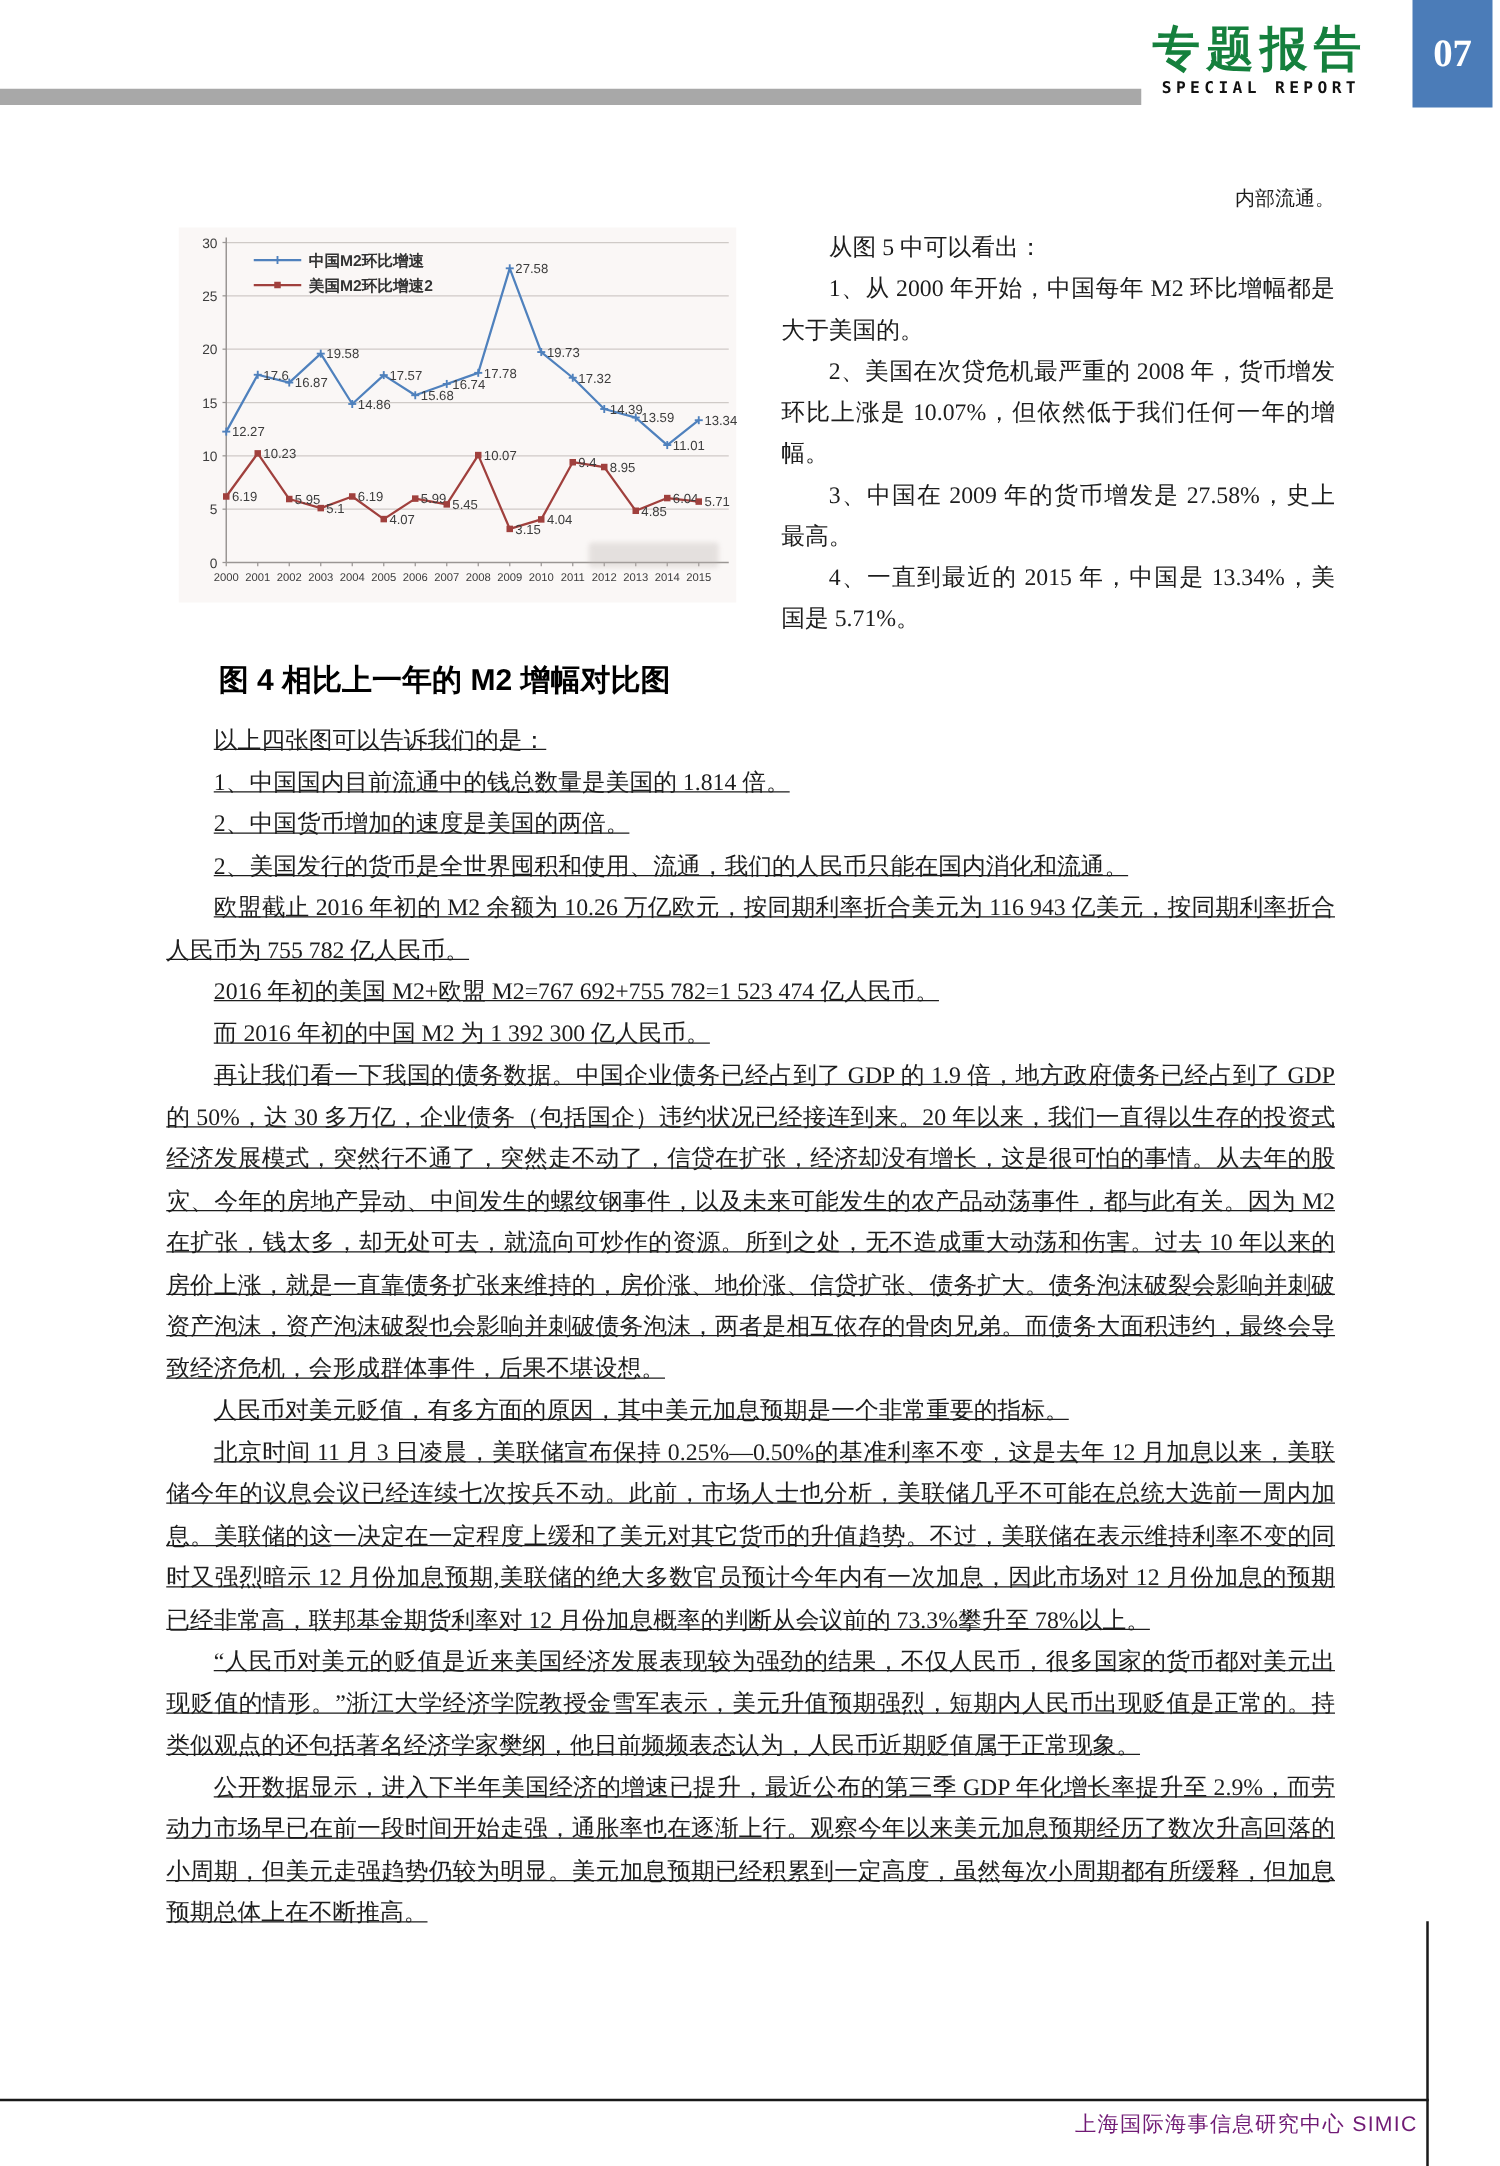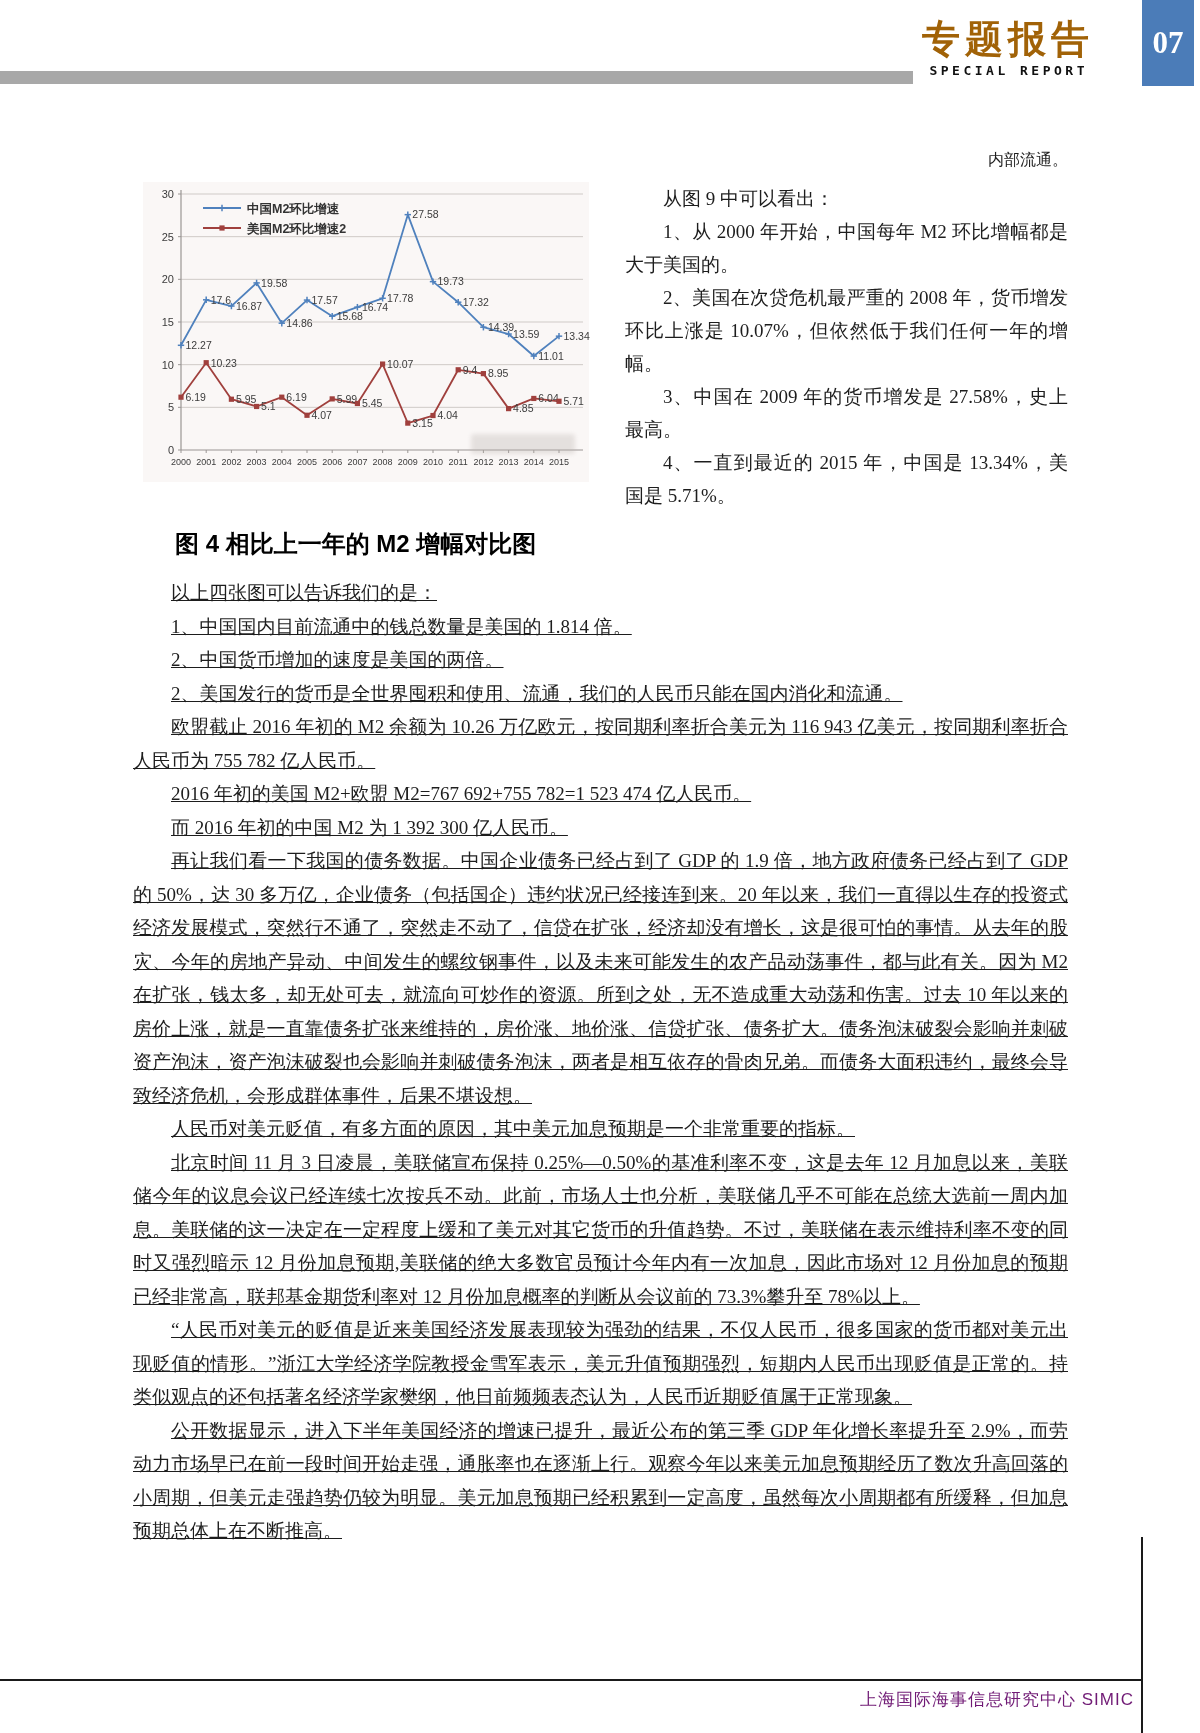--- a/index.html
+++ b/index.html
@@ -2,24 +2,24 @@
 <html><head>
 <meta charset="utf-8">
 <style>
   html,body{margin:0;padding:0;background:#e8e8e8;}
   .page{position:relative;width:1200px;height:1733px;background:#ffffff;margin:0 auto;overflow:hidden;
         font-family:"Liberation Serif","DejaVu Serif",serif;color:#1d1d1d;}
 
   
   .gray-bar{position:absolute;left:0;top:71px;width:913px;height:13px;background:#a8a8a8;}
   .title-cn{position:absolute;top:14px;right:106px;font-family:"Liberation Sans","DejaVu Sans",sans-serif;
-            font-weight:700;font-size:38px;letter-spacing:5px;color:#a16207;white-space:nowrap;}
+            font-weight:700;font-size:38px;letter-spacing:5px;color:#15803d;white-space:nowrap;}
   .title-en{position:absolute;top:63px;right:112px;font-family:"DejaVu Sans Mono","Liberation Mono",monospace;
             font-weight:600;font-size:13px;letter-spacing:3.5px;color:#111;white-space:nowrap;}
-  .page-badge{position:absolute;top:0;right:6px;width:52px;height:86px;background:#4b7cb8;color:#fff;
+  .page-badge{position:absolute;top:0;right:6px;width:64px;height:86px;background:#4b7cb8;color:#fff;
             display:flex;align-items:center;justify-content:center;font-size:31px;font-weight:700;
             font-family:"Liberation Serif",serif;}
 
   
   .content{position:absolute;left:133px;top:143px;width:935px;}
   p{margin:0;}
   .intro{font-size:16px;line-height:33px;text-align:right;}
   .figure-row{display:flex;margin-top:6px;}
   .figure{position:relative;flex:none;width:446px;height:300px;margin-left:10px;background:#faf7f6;}
   .figure svg{overflow:visible;display:block;}
@@ -194,21 +194,21 @@
             <line x1="75.8" y1="26" x2="82.2" y2="26" stroke="#4f81bd" stroke-width="1.5"></line>
             <line x1="79" y1="22.8" x2="79" y2="29.2" stroke="#4f81bd" stroke-width="1.5"></line>
             <text x="104" y="30.5" font-size="12.5" fill="#333" font-family="&quot;Liberation Sans&quot;,&quot;DejaVu Sans&quot;,sans-serif" font-weight="bold">中国M2环比增速</text>
             <line x1="60" y1="46" x2="98" y2="46" stroke="#a0403d" stroke-width="1.8"></line>
             <rect x="76.4" y="43.4" width="5.2" height="5.2" fill="#a0403d"></rect>
             <text x="104" y="50.5" font-size="12.5" fill="#333" font-family="&quot;Liberation Sans&quot;,&quot;DejaVu Sans&quot;,sans-serif" font-weight="bold">美国M2环比增速2</text>
           </svg>
         <div class="watermark"></div>
       </div>
       <div class="obs-col">
-          <p>从图 9 中可以看出：</p>
+          <p>从图 5 中可以看出：</p>
           <p>1、从 2000 年开始，中国每年 M2 环比增幅都是大于美国的。</p>
           <p>2、美国在次贷危机最严重的 2008 年，货币增发环比上涨是 10.07%，但依然低于我们任何一年的增幅。</p>
           <p>3、中国在 2009 年的货币增发是 27.58%，史上最高。</p>
           <p>4、一直到最近的 2015 年，中国是 13.34%，美国是 5.71%。</p>
         </div>
     </div>
 
     <div class="caption">图 4  相比上一年的 M2 增幅对比图</div>
 
     <div class="paras">

